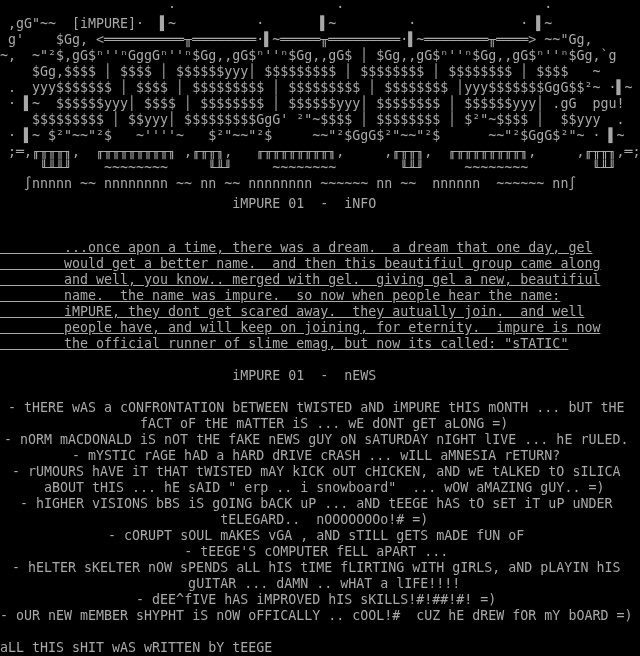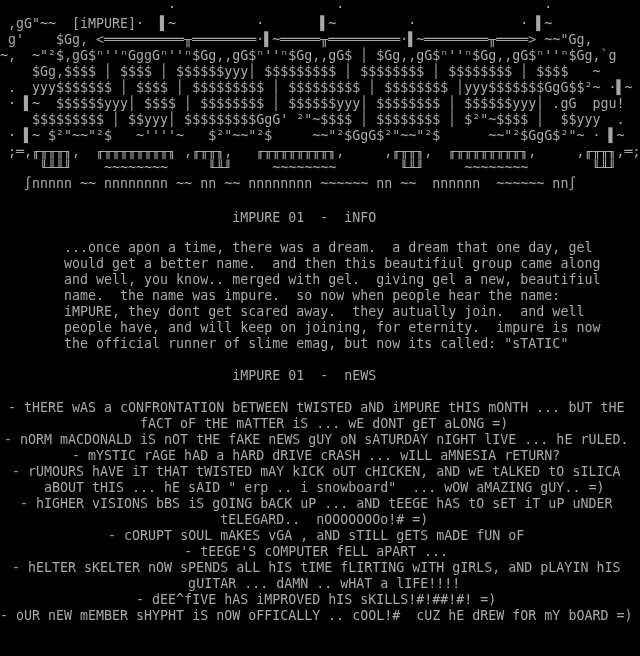--- a/index.html
+++ b/index.html
@@ -29,23 +29,23 @@
 ~,  ~"²$,gG$ⁿ''ⁿGggGⁿ''ⁿ$Gg,,gG$ⁿ''ⁿ$Gg,,gG$ │ $Gg,,gG$ⁿ''ⁿ$Gg,,gG$ⁿ''ⁿ$Gg,`g
     $Gg,$$$$ │ $$$$ │ $$$$$$yyy│ $$$$$$$$$ │ $$$$$$$$ │ $$$$$$$$ │ $$$$   ~
  .  yyy$$$$$$$ │ $$$$ │ $$$$$$$$$ │ $$$$$$$$$ │ $$$$$$$$ │yyy$$$$$$$GgG$$²~ ·▌~
  · ▌~  $$$$$$yyy│ $$$$ │ $$$$$$$$ │ $$$$$$yyy│ $$$$$$$$ │ $$$$$$yyy│ .gG  pgu!
     $$$$$$$$$ │ $$yyy│ $$$$$$$$$GgG' ²"~$$$$ │ $$$$$$$$ │ $²"~$$$$ │  $$yyy  .
  · ▌~ $²"~~"²$   ~''''~   $²"~~"²$     ~~"²$GgG$²"~~"²$      ~~"²$GgG$²"~ · ▌~
  ;═,╓╥╥╥╖,  ╓╥╥╥╥╥╥╥╥╖ ,╓╥╥╖,   ╓╥╥╥╥╥╥╥╥╖,     ,╓╥╥╖,  ╓╥╥╥╥╥╥╥╥╖,     ,╓╥╥╖,═;
      ╙╨╨╜    ~~~~~~~~     ╙╨╜     ~~~~~~~~        ╙╨╜     ~~~~~~~~        ╙╨╜
    ∫nnnnn ~~ nnnnnnnn ~~ nn ~~ nnnnnnnn ~~~~~~ nn ~~  nnnnnn  ~~~~~~ nn∫</pre>
 
-  <pre class="tm" style="top:210px;">                             iMPURE 01  -  iNFO</pre>
+  <pre class="tm" style="top:196px;">                             iMPURE 01  -  iNFO</pre>
 
-  <pre class="tm" style="top:240px;">        ...once apon a time, there was a dream.  a dream that one day, gel
+  <pre class="tm" style="top:240px;text-decoration:underline;">        ...once apon a time, there was a dream.  a dream that one day, gel
         would get a better name.  and then this beautifiul group came along
         and well, you know.. merged with gel.  giving gel a new, beautifiul
         name.  the name was impure.  so now when people hear the name:
         iMPURE, they dont get scared away.  they autually join.  and well
         people have, and will keep on joining, for eternity.  impure is now
         the official runner of slime emag, but now its called: "sTATIC"</pre>
 
   <pre class="tm" style="top:368px;">                             iMPURE 01  -  nEWS</pre>
 
   <pre class="tm" style="top:400px;text-align:center;">- tHERE wAS a cONFRONTATION bETWEEN tWISTED aND iMPURE tHIS mONTH ... bUT tHE
@@ -56,14 +56,15 @@
   aBOUT tHIS ... hE sAID " erp .. i snowboard"  ... wOW aMAZING gUY.. =)
 - hIGHER vISIONS bBS iS gOING bACK uP ... aND tEEGE hAS tO sET iT uP uNDER
   tELEGARD..  nOOOOOOOo!# =)
 - cORUPT sOUL mAKES vGA , aND sTILL gETS mADE fUN oF
 - tEEGE'S cOMPUTER fELL aPART ...
 - hELTER sKELTER nOW sPENDS aLL hIS tIME fLIRTING wITH gIRLS, aND pLAYIN hIS
   gUITAR ... dAMN .. wHAT a lIFE!!!!
 - dEE^fIVE hAS iMPROVED hIS sKILLS!#!##!#! =)
 - oUR nEW mEMBER sHYPHT iS nOW oFFICALLY .. cOOL!#  cUZ hE dREW fOR mY bOARD =)</pre>
 
+  <pre class="tm" style="top:640px;">aLL tHIS sHIT wAS wRITTEN bY tEEGE</pre>
 
 </div>
 
 </body></html>

